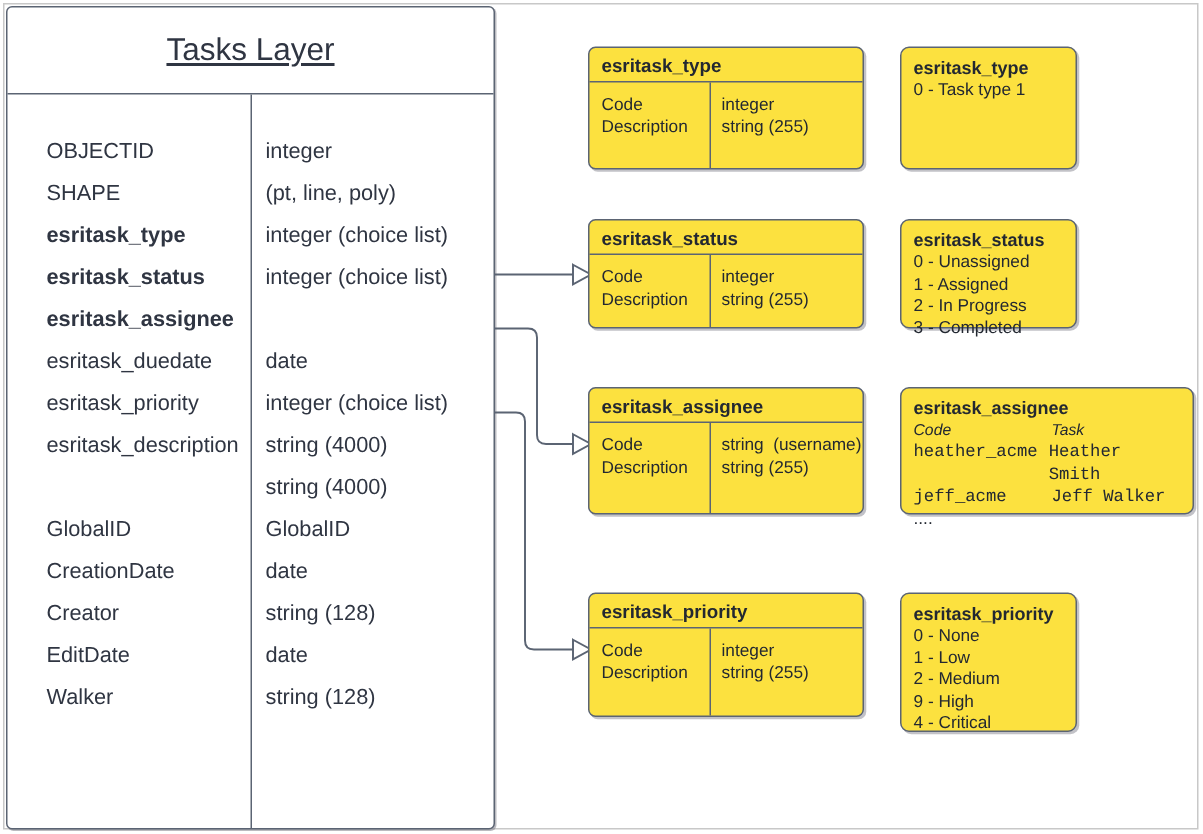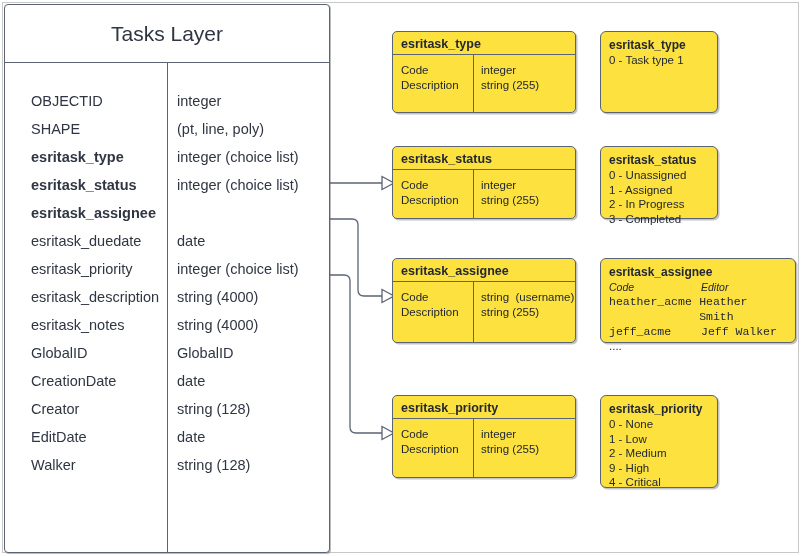--- a/index.html
+++ b/index.html
@@ -43,20 +43,21 @@
     box-shadow: 1px 1px 0 rgba(120,120,130,0.5);
   }
   #tasks-title {
     height: 58px;
     line-height: 58px;
     text-align: center;
     font-size: 21px;
     color: #2f3542;
     border-bottom: 1.6px solid #5b6473;
     box-sizing: border-box;
+    text-decoration: underline;
   }
   #tasks-body {
     position: relative;
     height: calc(100% - 58px);
   }
   #tasks-col-divider {
     position: absolute;
     left: 162px;
     top: 0;
     bottom: 0;
@@ -210,21 +211,20 @@
         </div>
         <div class="field-row">
           <span class="field-name">esritask_priority</span>
           <span class="field-type">integer (choice list)</span>
         </div>
         <div class="field-row">
           <span class="field-name">esritask_description</span>
           <span class="field-type">string (4000)</span>
         </div>
         <div class="field-row">
-          <span class="field-name">esritask_notes</span>
           <span class="field-type">string (4000)</span>
         </div>
         <div class="field-row">
           <span class="field-name">GlobalID</span>
           <span class="field-type">GlobalID</span>
         </div>
         <div class="field-row">
           <span class="field-name">CreationDate</span>
           <span class="field-type">date</span>
         </div>
@@ -311,21 +311,21 @@
     <div class="vbox-line">0 - Unassigned</div>
     <div class="vbox-line">1 - Assigned</div>
     <div class="vbox-line">2 - In Progress</div>
     <div class="vbox-line">3 - Completed</div>
   </div>
 
   <div class="vbox" style="left:600px; top:258px; width:196px; height:85px;">
     <div class="vbox-title">esritask_assignee</div>
     <div class="vbox-hdr-row">
       <span class="vp-code">Code</span>
-      <span class="vp-label">Editor</span>
+      <span class="vp-label">Task</span>
     </div>
     <div class="vbox-pair">
       <span class="vp-code">heather_acme</span>
       <span class="vp-label">Heather Smith</span>
     </div>
     <div class="vbox-pair">
       <span class="vp-code">jeff_acme</span>
       <span class="vp-label">Jeff Walker</span>
     </div>
     <div class="vbox-line">....</div>

